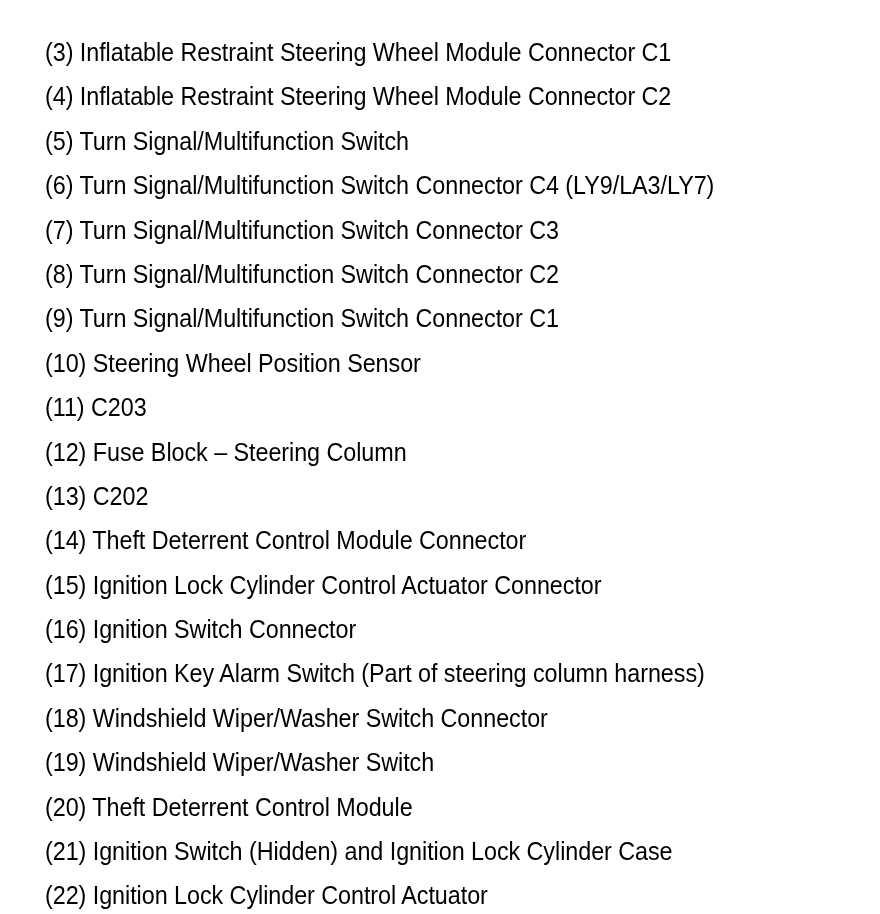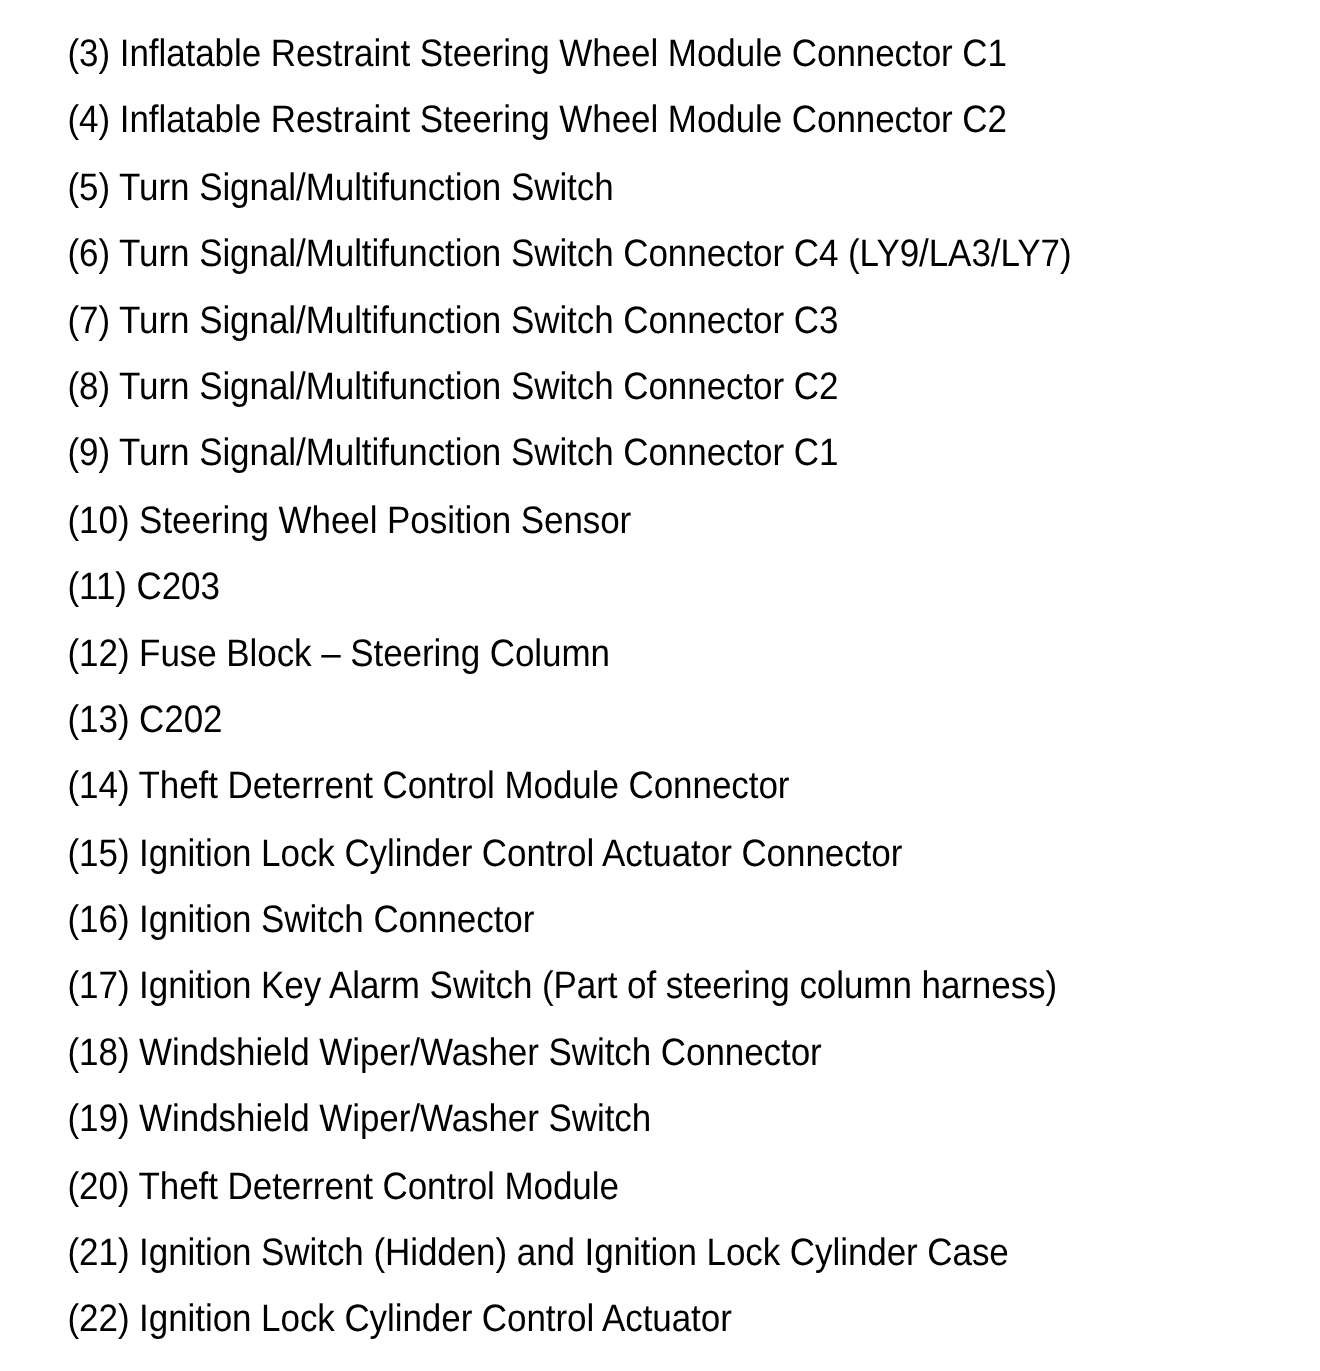--- a/index.html
+++ b/index.html
@@ -14,20 +14,21 @@
     font-family: "Liberation Sans", "DejaVu Sans", sans-serif;
     color: #000000;
     overflow: hidden;
   }
   .page {
     position: relative;
     width: 880px;
     height: 694px;
     background: #ffffff;
     box-sizing: border-box;
+    margin-top: 16px;
   }
   .legend-list {
     position: absolute;
     left: 45px;
     top: 14px;
     right: 8px;
     margin: 0;
     padding: 0;
     list-style: none;
   }

